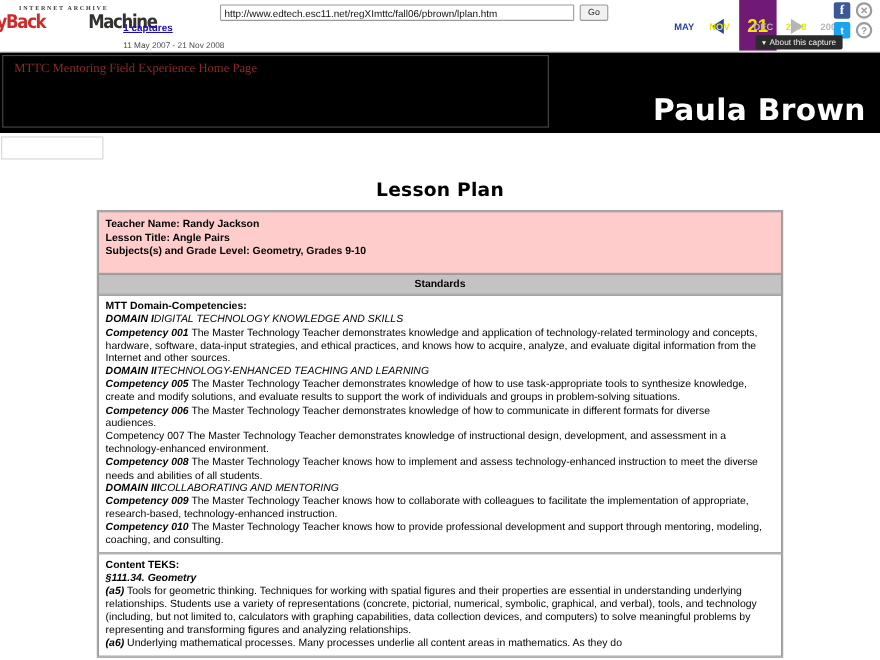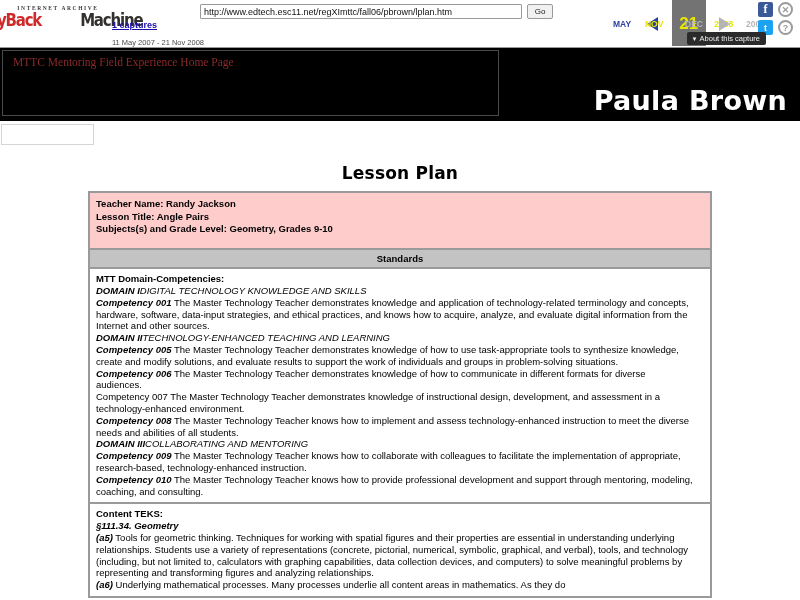--- a/index.html
+++ b/index.html
@@ -120,21 +120,21 @@
     width: 38px;
     display: flex;
     align-items: center;
     justify-content: center;
     padding-top: 2px;
     gap: 16px;
   }
   .wb-date-col.prev  { color: #2b3fa0; }
   .wb-date-col.next  { color: #b5b5b5; }
   .wb-date-col.current {
-    background: #737373;
+    background: #701a75;
     width: 34px;
   }
   .wb-mon { font-size: 8.5px; font-weight: bold; line-height: 11px; }
   .wb-arrow-row { height: 18px; display:flex; align-items:center; justify-content:center; }
   .wb-yr  { font-size: 8.5px; font-weight: bold; line-height: 12px; }
   .wb-day { font-size: 17px; font-weight: bold; color: #e8e800; line-height: 18px; }
   .wb-yr-cur { font-size: 8.5px; font-weight: bold; color: #e8e800; line-height: 12px; }
   .arrow-left {
     width: 0; height: 0;
     border-top: 7px solid transparent;

